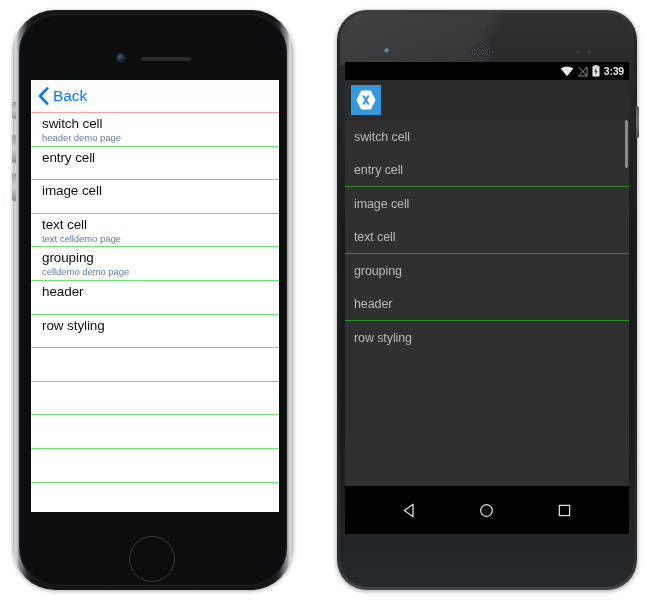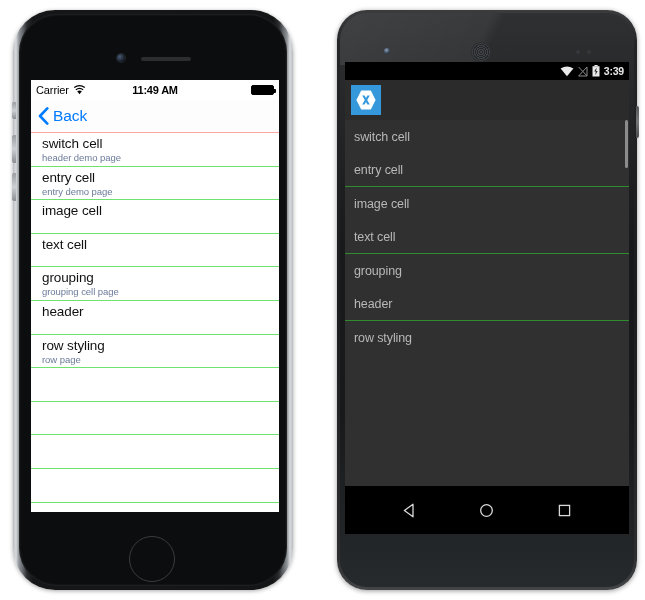--- a/index.html
+++ b/index.html
@@ -350,67 +350,54 @@
 
   <div class="ip-cam"></div>
   <div class="ip-speaker"></div>
 
   <div class="ip-btn silent"></div>
   <div class="ip-btn volup"></div>
   <div class="ip-btn voldn"></div>
 
   <div class="ip-screen">
 
-    <div class="ios-statusbar">
-      <div class="ios-sb-left">
-        <span class="ios-carrier">Carrier</span>
-        <svg class="ios-wifi" width="13" height="10" viewBox="0 0 13 10">
-          <path d="M6.5 9.2 L4.2 6.3 Q6.5 4.6 8.8 6.3 Z" fill="#000"></path>
-          <path d="M2.9 4.7 Q6.5 1.9 10.1 4.7" stroke="#000" stroke-width="1.2" fill="none"></path>
-          <path d="M1.2 2.6 Q6.5 -1.3 11.8 2.6" stroke="#000" stroke-width="1.2" fill="none"></path>
-        </svg>
-      </div>
-      <div class="ios-time">11:49 AM</div>
-      <div class="ios-battery"></div>
-    </div>
 
     <div class="ios-navbar">
       <div class="ios-back">
         <svg class="ios-back-chevron" width="11" height="18" viewBox="0 0 11 18">
           <path d="M9.3 1.4 L2 9 L9.3 16.6" stroke="#007aff" stroke-width="2.6" fill="none" stroke-linecap="round" stroke-linejoin="round"></path>
         </svg>
         <span class="ios-back-label">Back</span>
       </div>
     </div>
 
     <div class="ios-list" id="ios-list">
         <div class="ios-row" style="border-bottom-color: rgb(110, 228, 110);">
           <div class="ios-row-title" style="color: rgb(17, 17, 17);">switch cell</div>
           <div class="ios-row-detail" style="color: rgb(107, 123, 153);">header demo page</div>
         </div>
         <div class="ios-row" style="border-bottom-color: rgb(110, 228, 110);">
           <div class="ios-row-title" style="color: rgb(17, 17, 17);">entry cell</div>
-          <div class="ios-row-detail" style="color: rgb(107, 123, 153);">entry demo page</div>
         </div>
         <div class="ios-row" style="border-bottom-color: rgb(110, 228, 110);">
           <div class="ios-row-title" style="color: rgb(17, 17, 17);">image cell</div>
         </div>
         <div class="ios-row" style="border-bottom-color: rgb(110, 228, 110);">
           <div class="ios-row-title" style="color: rgb(17, 17, 17);">text cell</div>
+          <div class="ios-row-detail" style="color: rgb(107, 123, 153);">text celldemo page</div>
         </div>
         <div class="ios-row" style="border-bottom-color: rgb(110, 228, 110);">
           <div class="ios-row-title" style="color: rgb(17, 17, 17);">grouping</div>
-          <div class="ios-row-detail" style="color: rgb(107, 123, 153);">grouping cell page</div>
+          <div class="ios-row-detail" style="color: rgb(107, 123, 153);">celldemo demo page</div>
         </div>
         <div class="ios-row" style="border-bottom-color: rgb(110, 228, 110);">
           <div class="ios-row-title" style="color: rgb(17, 17, 17);">header</div>
         </div>
         <div class="ios-row" style="border-bottom-color: rgb(110, 228, 110);">
           <div class="ios-row-title" style="color: rgb(17, 17, 17);">row styling</div>
-          <div class="ios-row-detail" style="color: rgb(107, 123, 153);">row page</div>
         </div>
         <div class="ios-row empty" style="border-bottom-color: rgb(110, 228, 110);"></div>
         <div class="ios-row empty" style="border-bottom-color: rgb(110, 228, 110);"></div>
         <div class="ios-row empty" style="border-bottom-color: rgb(110, 228, 110);"></div>
         <div class="ios-row empty" style="border-bottom-color: rgb(110, 228, 110);"></div>
         <div class="ios-row empty" style="border-bottom-color: rgb(110, 228, 110);"></div>
       </div>
   </div>
 
   <div class="ip-home"></div>

